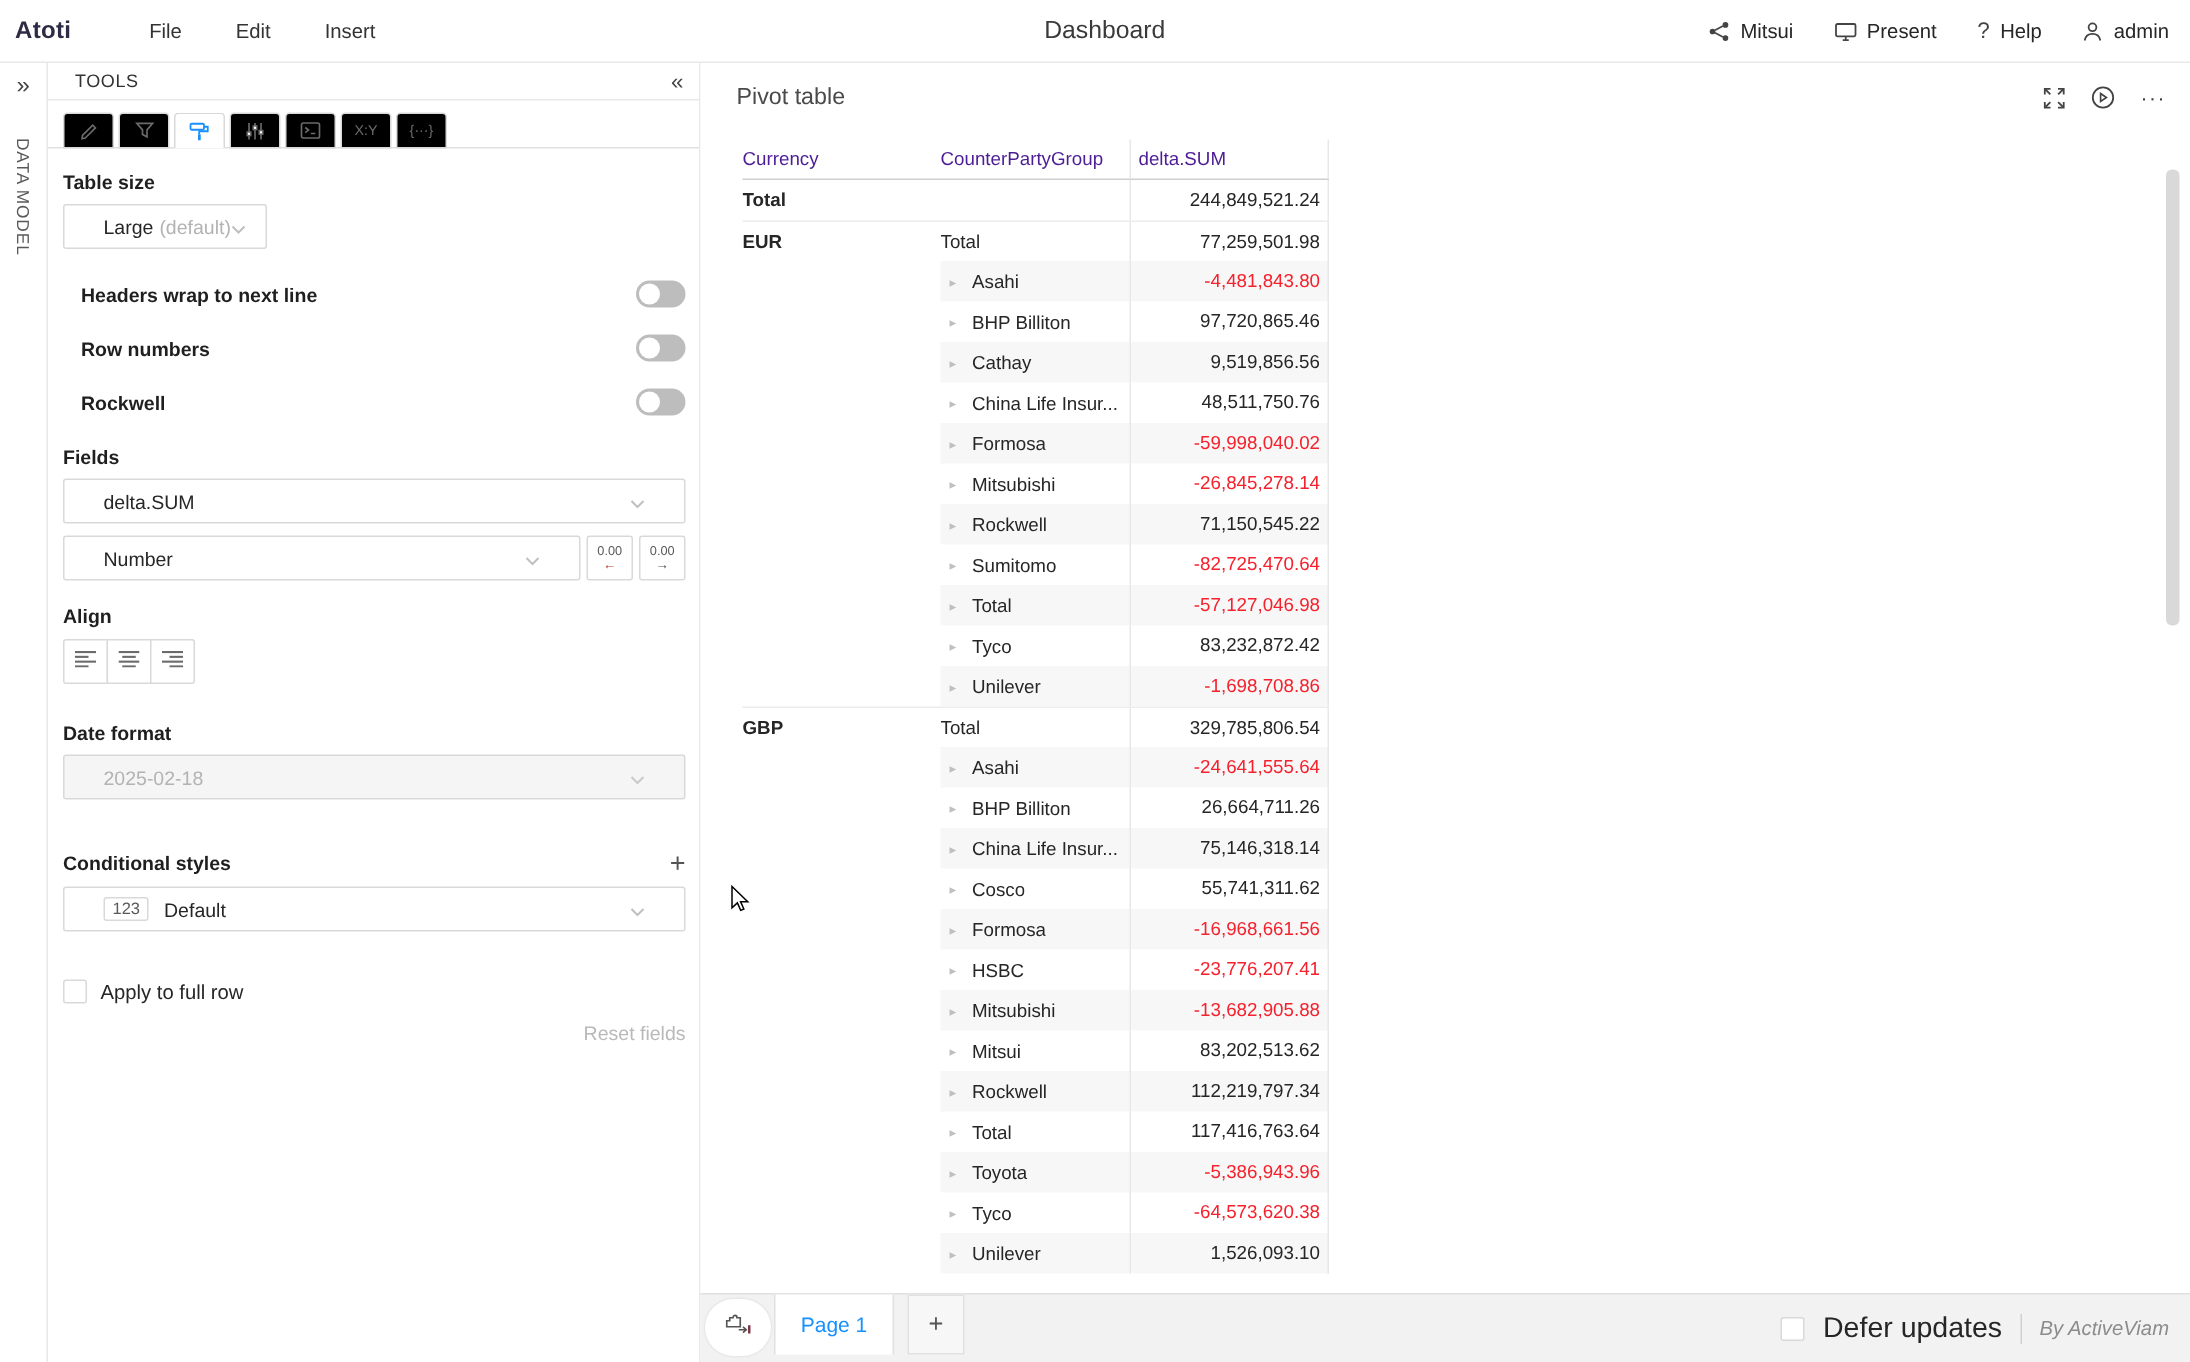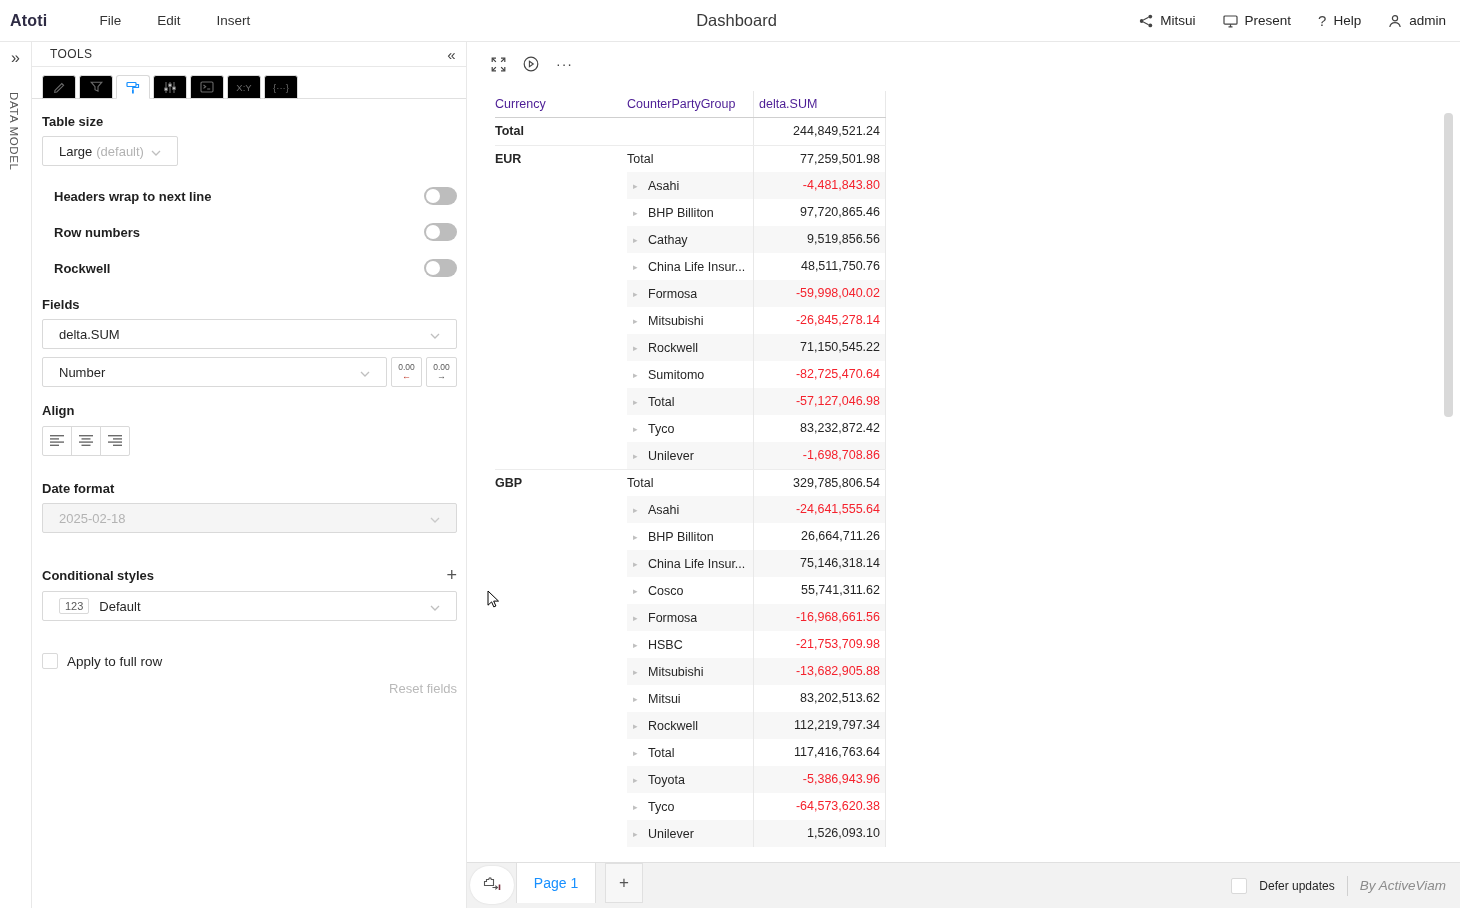--- a/index.html
+++ b/index.html
@@ -35,21 +35,21 @@
   .tools-head{height:25px;border-bottom:1px solid var(--bdl);display:flex;align-items:center;padding:0 10px 0 18px;font-size:12px;color:#333;letter-spacing:.4px;}
   .tools-head .sp{flex:1;}
   .collapse{font-size:15px;color:#444;}
   .tabstrip{display:flex;gap:3px;padding:8px 0 0 10px;border-bottom:1px solid #e0e0e0;}
   .ttab{width:34px;height:24px;border:1px solid var(--bd);border-radius:3px 3px 0 0;background:#000000;display:flex;align-items:center;justify-content:center;margin-bottom:-1px;color:#6b6b6b;font-size:9.5px;}
   .ttab.active{background:#fff;border-bottom-color:#fff;color:var(--accent);}
   .ttab svg{display:block;}
   .tools-body{flex:1;padding:0 9px 0 10px;overflow:hidden;}
   .lbl{font-size:13px;font-weight:bold;color:#1f1f1f;}
   .sect{margin-top:15px;}
-  .sel{height:30px;border:1px solid var(--bd);border-radius:2px;background:#fff;display:flex;align-items:center;padding:0 16px;font-size:13px;color:var(--txt);margin-top:7px;}
+  .sel{height:30px;border:1px solid var(--bd);border-radius:2px;background:#fff;display:flex;align-items:center;padding:0 26px;font-size:13px;color:var(--txt);margin-top:7px;}
   .sel .sp{flex:1;}
   .sel .muted{color:#b3b3b3;margin-left:4px;}
   .sel.small{width:136px;}
   .sel.disabled{background:#f5f5f5;color:#b3b3b3;}
   .chevdn{flex:0 0 auto;}
   .togrow{display:flex;align-items:center;height:36px;}
   .togrow .lbl{flex:1;padding-left:12px;}
   .switch{width:33px;height:18px;border-radius:9px;background:#bdbdbd;position:relative;flex:0 0 auto;}
   .switch::after{content:"";position:absolute;left:2px;top:2px;width:14px;height:14px;border-radius:50%;background:#fff;}
   .fmt-row{display:flex;gap:4px;margin-top:8px;}
@@ -95,21 +95,21 @@
   .cpname{overflow:hidden;text-overflow:ellipsis;}
 
   .scrollthumb{position:absolute;right:7px;top:71px;width:9px;height:304px;background:#d9d9d9;border-radius:4px;}
 
   
   .pagebar{flex:0 0 46px;background:#f2f2f2;border-top:1px solid #e0e0e0;display:flex;align-items:flex-start;padding-right:14px;}
   .pill{margin:3px 0 0 3px;width:44px;height:38px;border-radius:19px;background:#fff;display:flex;align-items:center;justify-content:center;box-shadow:0 0 2px rgba(0,0,0,.12);}
   .ptab{margin-left:2px;width:80px;height:40px;background:#fff;border-left:1px solid #e0e0e0;border-right:1px solid #e0e0e0;display:flex;align-items:center;justify-content:center;font-size:14px;color:var(--accent);}
   .addtab{margin-left:9px;width:38px;height:40px;border:1px solid #e0e0e0;background:#f7f7f7;display:flex;align-items:center;justify-content:center;font-size:17px;color:#555;}
   .pb-right{margin-left:auto;align-self:center;display:flex;align-items:center;gap:12px;}
-  .pb-right .cl{font-size:12px;color:var(--txt);}
+  .pb-right .cl{font-size:19px;color:var(--txt);}
   .vdiv{width:1px;height:20px;background:#d0d0d0;}
   .credit{font-size:13.5px;color:var(--txt3);font-style:italic;}
 
   .cursor{position:absolute;left:487px;top:590px;z-index:9;pointer-events:none;}
 </style>
 </head>
 <body>
 
 <div class="app">
 
@@ -348,20 +348,21 @@
           <span class="cl">Apply to full row</span>
         </div>
 
         <div class="reset">Reset fields</div>
       </div>
     </aside>
 
     <main class="content">
       <div class="widget">
         <div class="whead">
+          <span class="wtitle">Pivot table</span>
           <span class="wicons">
             <span>
                 <svg width="15" height="15" viewBox="0 0 15 15">
                   <g stroke="#444" stroke-width="1.2" fill="none">
                     <path d="M1.2 5V1.2H5M10 1.2h3.8V5M13.8 10v3.8H10M5 13.8H1.2V10"></path>
                     <path d="M1.5 1.5l3.4 3.4M13.5 1.5l-3.4 3.4M13.5 13.5l-3.4-3.4M1.5 13.5l3.4-3.4"></path>
                   </g>
                 </svg>
               </span>
             <span>
@@ -529,21 +530,21 @@
                   <span class="cpname">Formosa</span>
                 </div>
                 <div class="c-val neg">-16,968,661.56</div>
               </div>
               <div class="prow">
                 <div class="c-cur"></div>
                 <div class="c-cp">
                   <span class="chev">▸</span>
                   <span class="cpname">HSBC</span>
                 </div>
-                <div class="c-val neg">-21,753,709.98</div>
+                <div class="c-val neg">-23,776,207.41</div>
               </div>
               <div class="prow stripe">
                 <div class="c-cur"></div>
                 <div class="c-cp">
                   <span class="chev">▸</span>
                   <span class="cpname">Mitsubishi</span>
                 </div>
                 <div class="c-val neg">-13,682,905.88</div>
               </div>
               <div class="prow">

